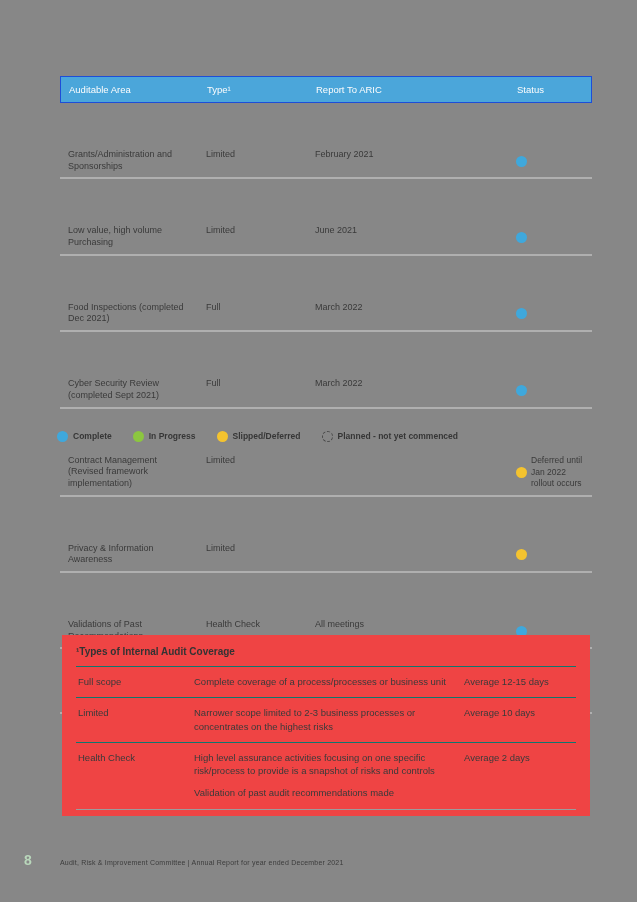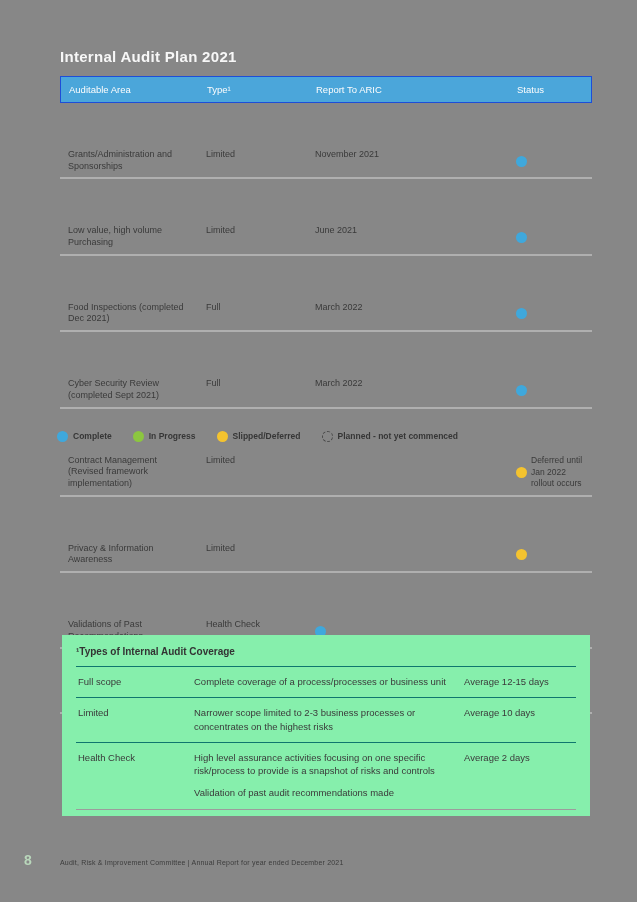--- a/index.html
+++ b/index.html
@@ -36,21 +36,21 @@
   .dot.dashed { border:1.4px dashed #4a4a4a; background:transparent; }
   .status-note { font-size:8.5px; line-height:1.3; color:#3a3a3a; }
   .status-note:empty { display:none; }
   .legend {
     position:absolute; left:57px; top:430px; display:flex; align-items:flex-end; gap:21px;
   }
   .legend-item { display:flex; align-items:center; gap:5px; }
   .legend-item .label { font-size:8.5px; font-weight:bold; color:#363636; white-space:nowrap; }
   .coverage-panel {
     position:absolute; left:62px; top:635px; width:528px;
-    background:#86efac; padding:11px 14px 6px 14px;
+    background:#ef4444; padding:11px 14px 6px 14px;
   }
   .coverage-title { font-size:10px; font-weight:bold; color:#333; margin-bottom:9px; }
   .cov-row {
     display:grid; grid-template-columns:118px 270px 1fr;
     border-top:1px solid #0f766e; padding:8px 0 9px 0;
     font-size:9.5px; color:#3a3a3a; line-height:1.4;
   }
   .cov-row:last-of-type { border-bottom:1px solid #9c9c9c; }
   .cov-row .cov-type { padding-left:2px; }
   .cov-row .cov-desc { padding-right:14px; }
@@ -63,34 +63,33 @@
   .footer-text {
     position:absolute; left:60px; top:859px;
     font-size:7px; color:#3c3c3c; letter-spacing:.2px;
   }
 </style>
 </head>
 <body>
 
 <div class="page">
 
-  <div class="title">Internal Audit Plan 2021</div>
 
   <div class="audit-table">
     <div class="thead">
       <div class="hcell">Auditable Area</div>
       <div class="hcell">Type¹</div>
       <div class="hcell">Report To ARIC</div>
       <div class="hcell">Status</div>
     </div>
 
     <div class="trow h36">
       <div class="cell">Grants/Administration and Sponsorships</div>
       <div class="cell">Limited</div>
-      <div class="cell">November 2021</div>
+      <div class="cell">February 2021</div>
       <div class="cell status-cell">
         <span class="dot" style="background: rgb(63, 168, 220);"></span>
 
       </div>
     </div>
 
     <div class="trow h36">
       <div class="cell">Low value, high volume Purchasing</div>
       <div class="cell">Limited</div>
       <div class="cell">June 2021</div>
@@ -135,20 +134,21 @@
       <div class="cell">Limited</div>
       <div class="cell"></div>
       <div class="cell status-cell">
         <span class="dot" style="background: rgb(244, 195, 47);"></span>
       </div>
     </div>
 
     <div class="trow h40">
       <div class="cell">Validations of Past Recommendations</div>
       <div class="cell">Health Check</div>
+      <div class="cell">All meetings</div>
       <div class="cell status-cell">
         <span class="dot" style="background: rgb(63, 168, 220);"></span>
 
       </div>
     </div>
 
     <div class="trow h33">
       <div class="cell">ARIC Reporting (3 pa in 2020)</div>
       <div class="cell"></div>
       <div class="cell"></div>

